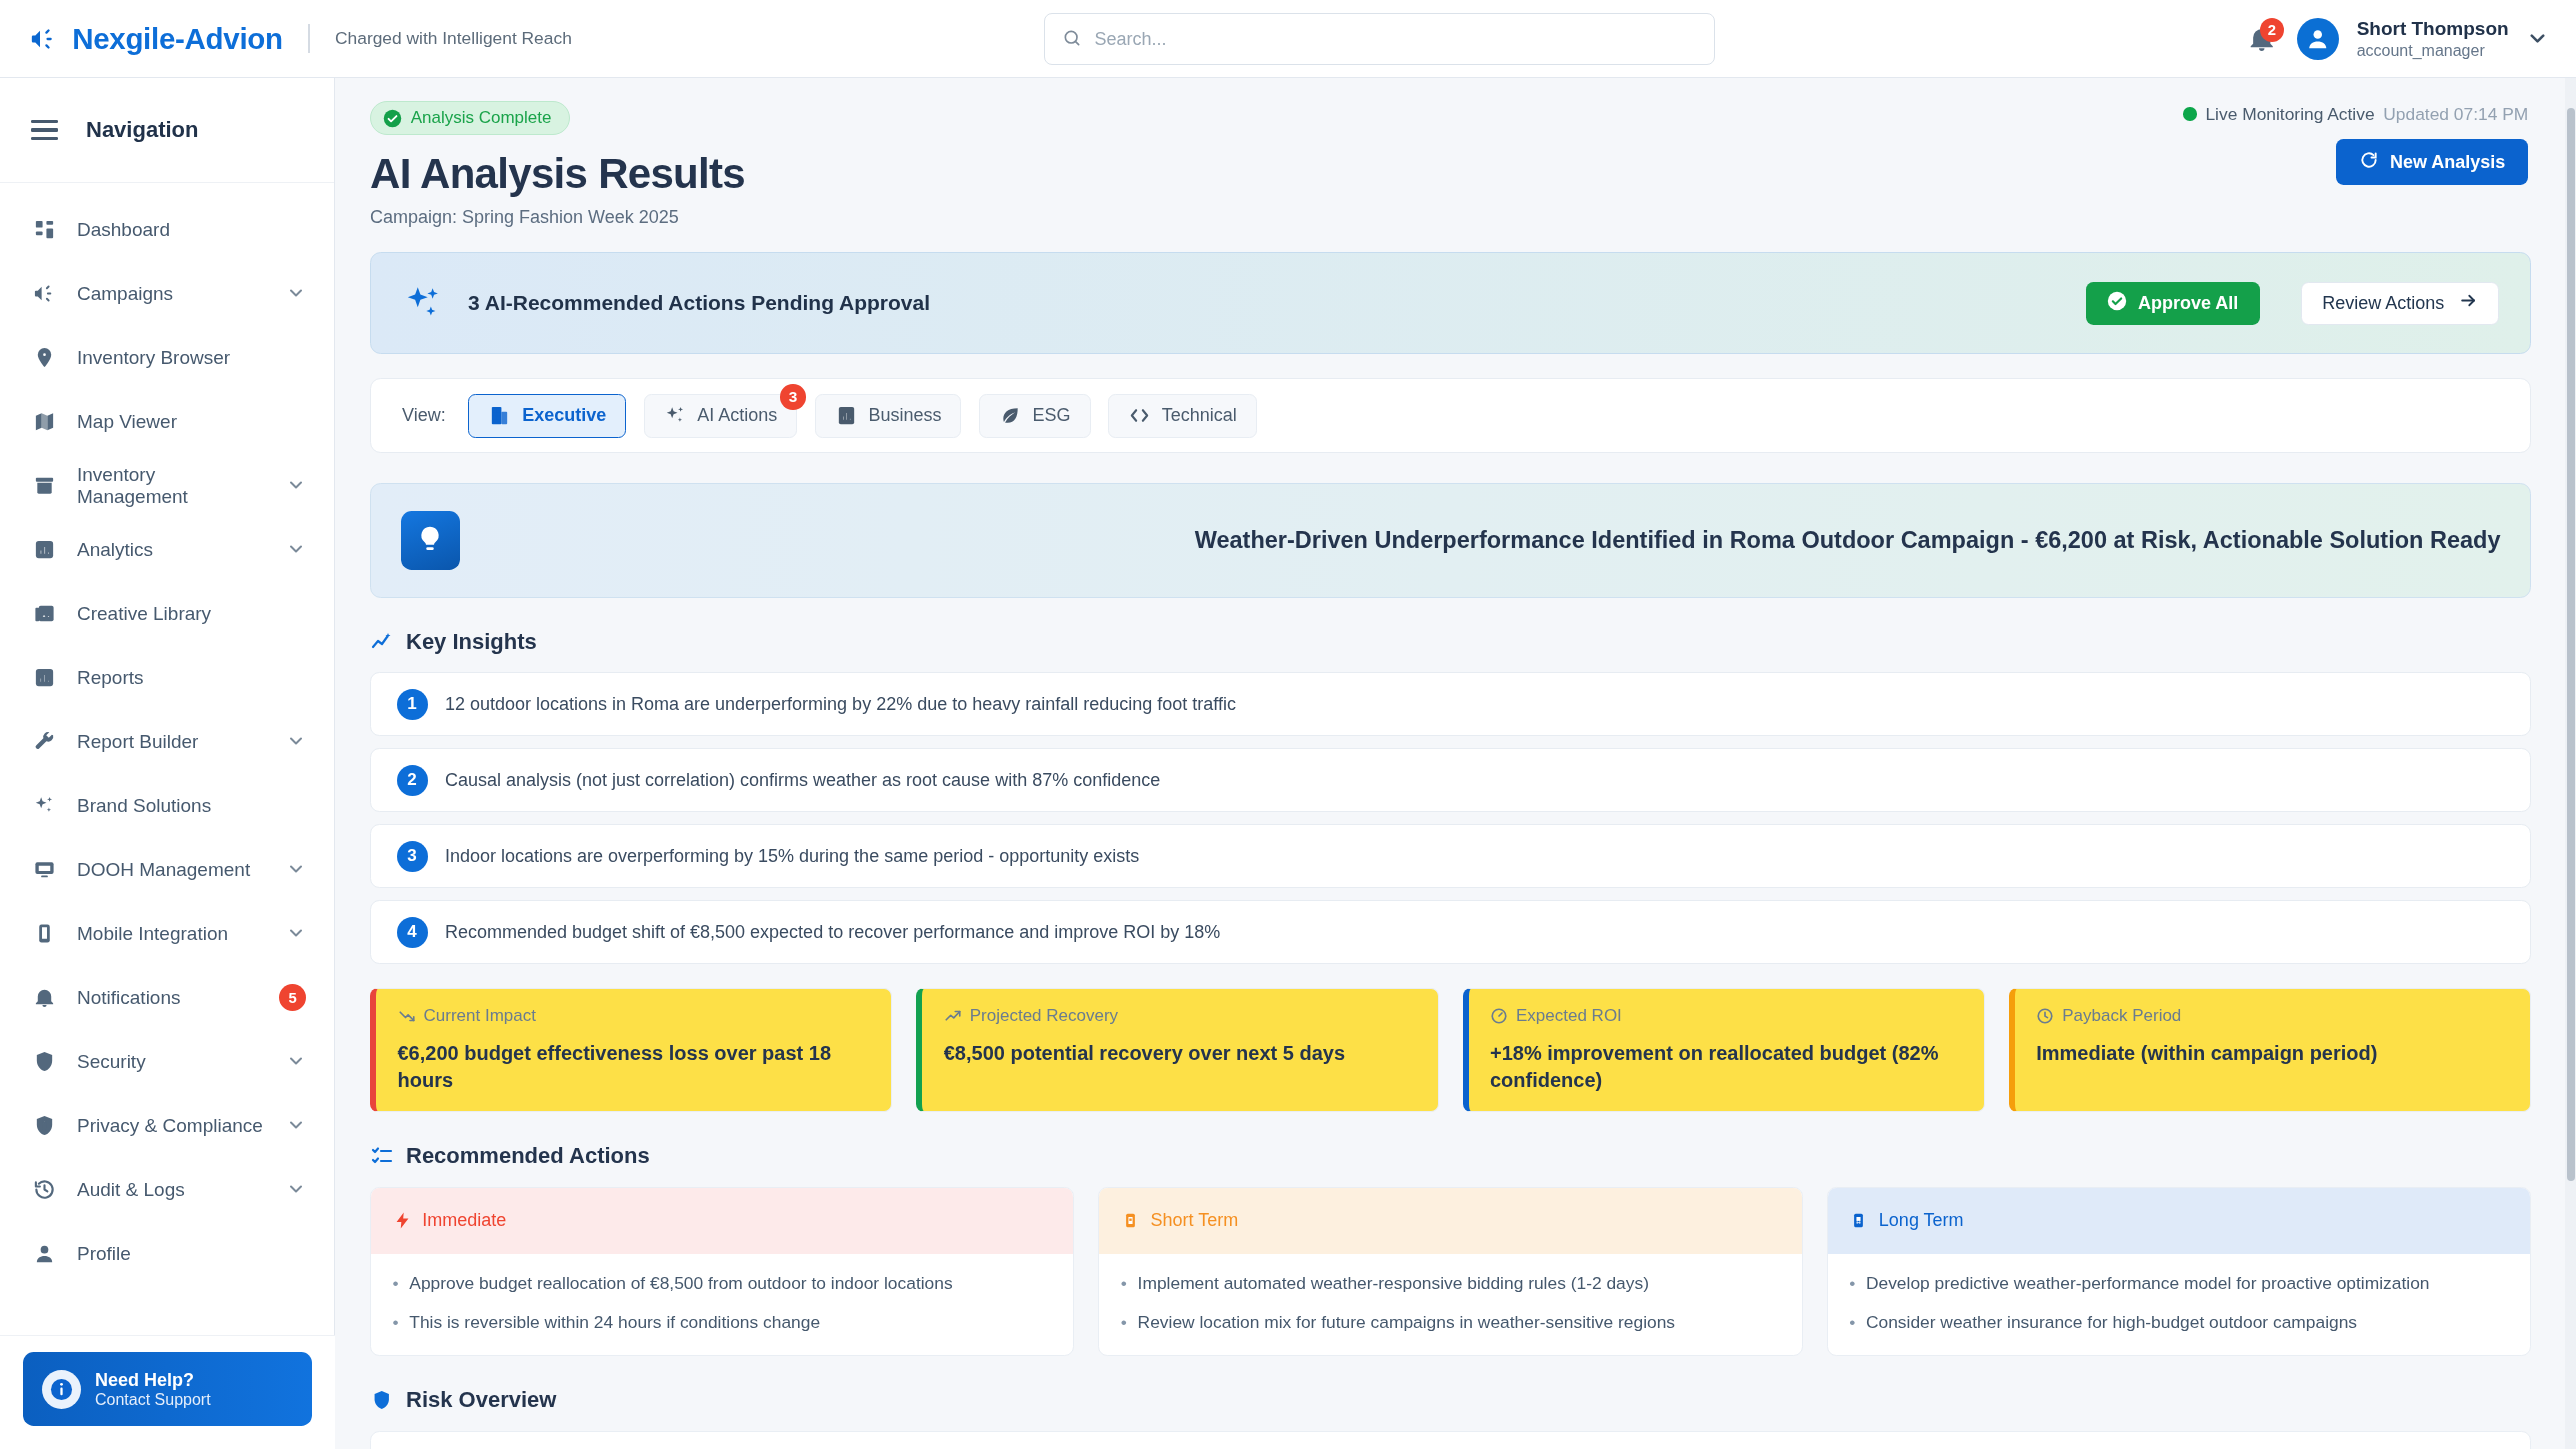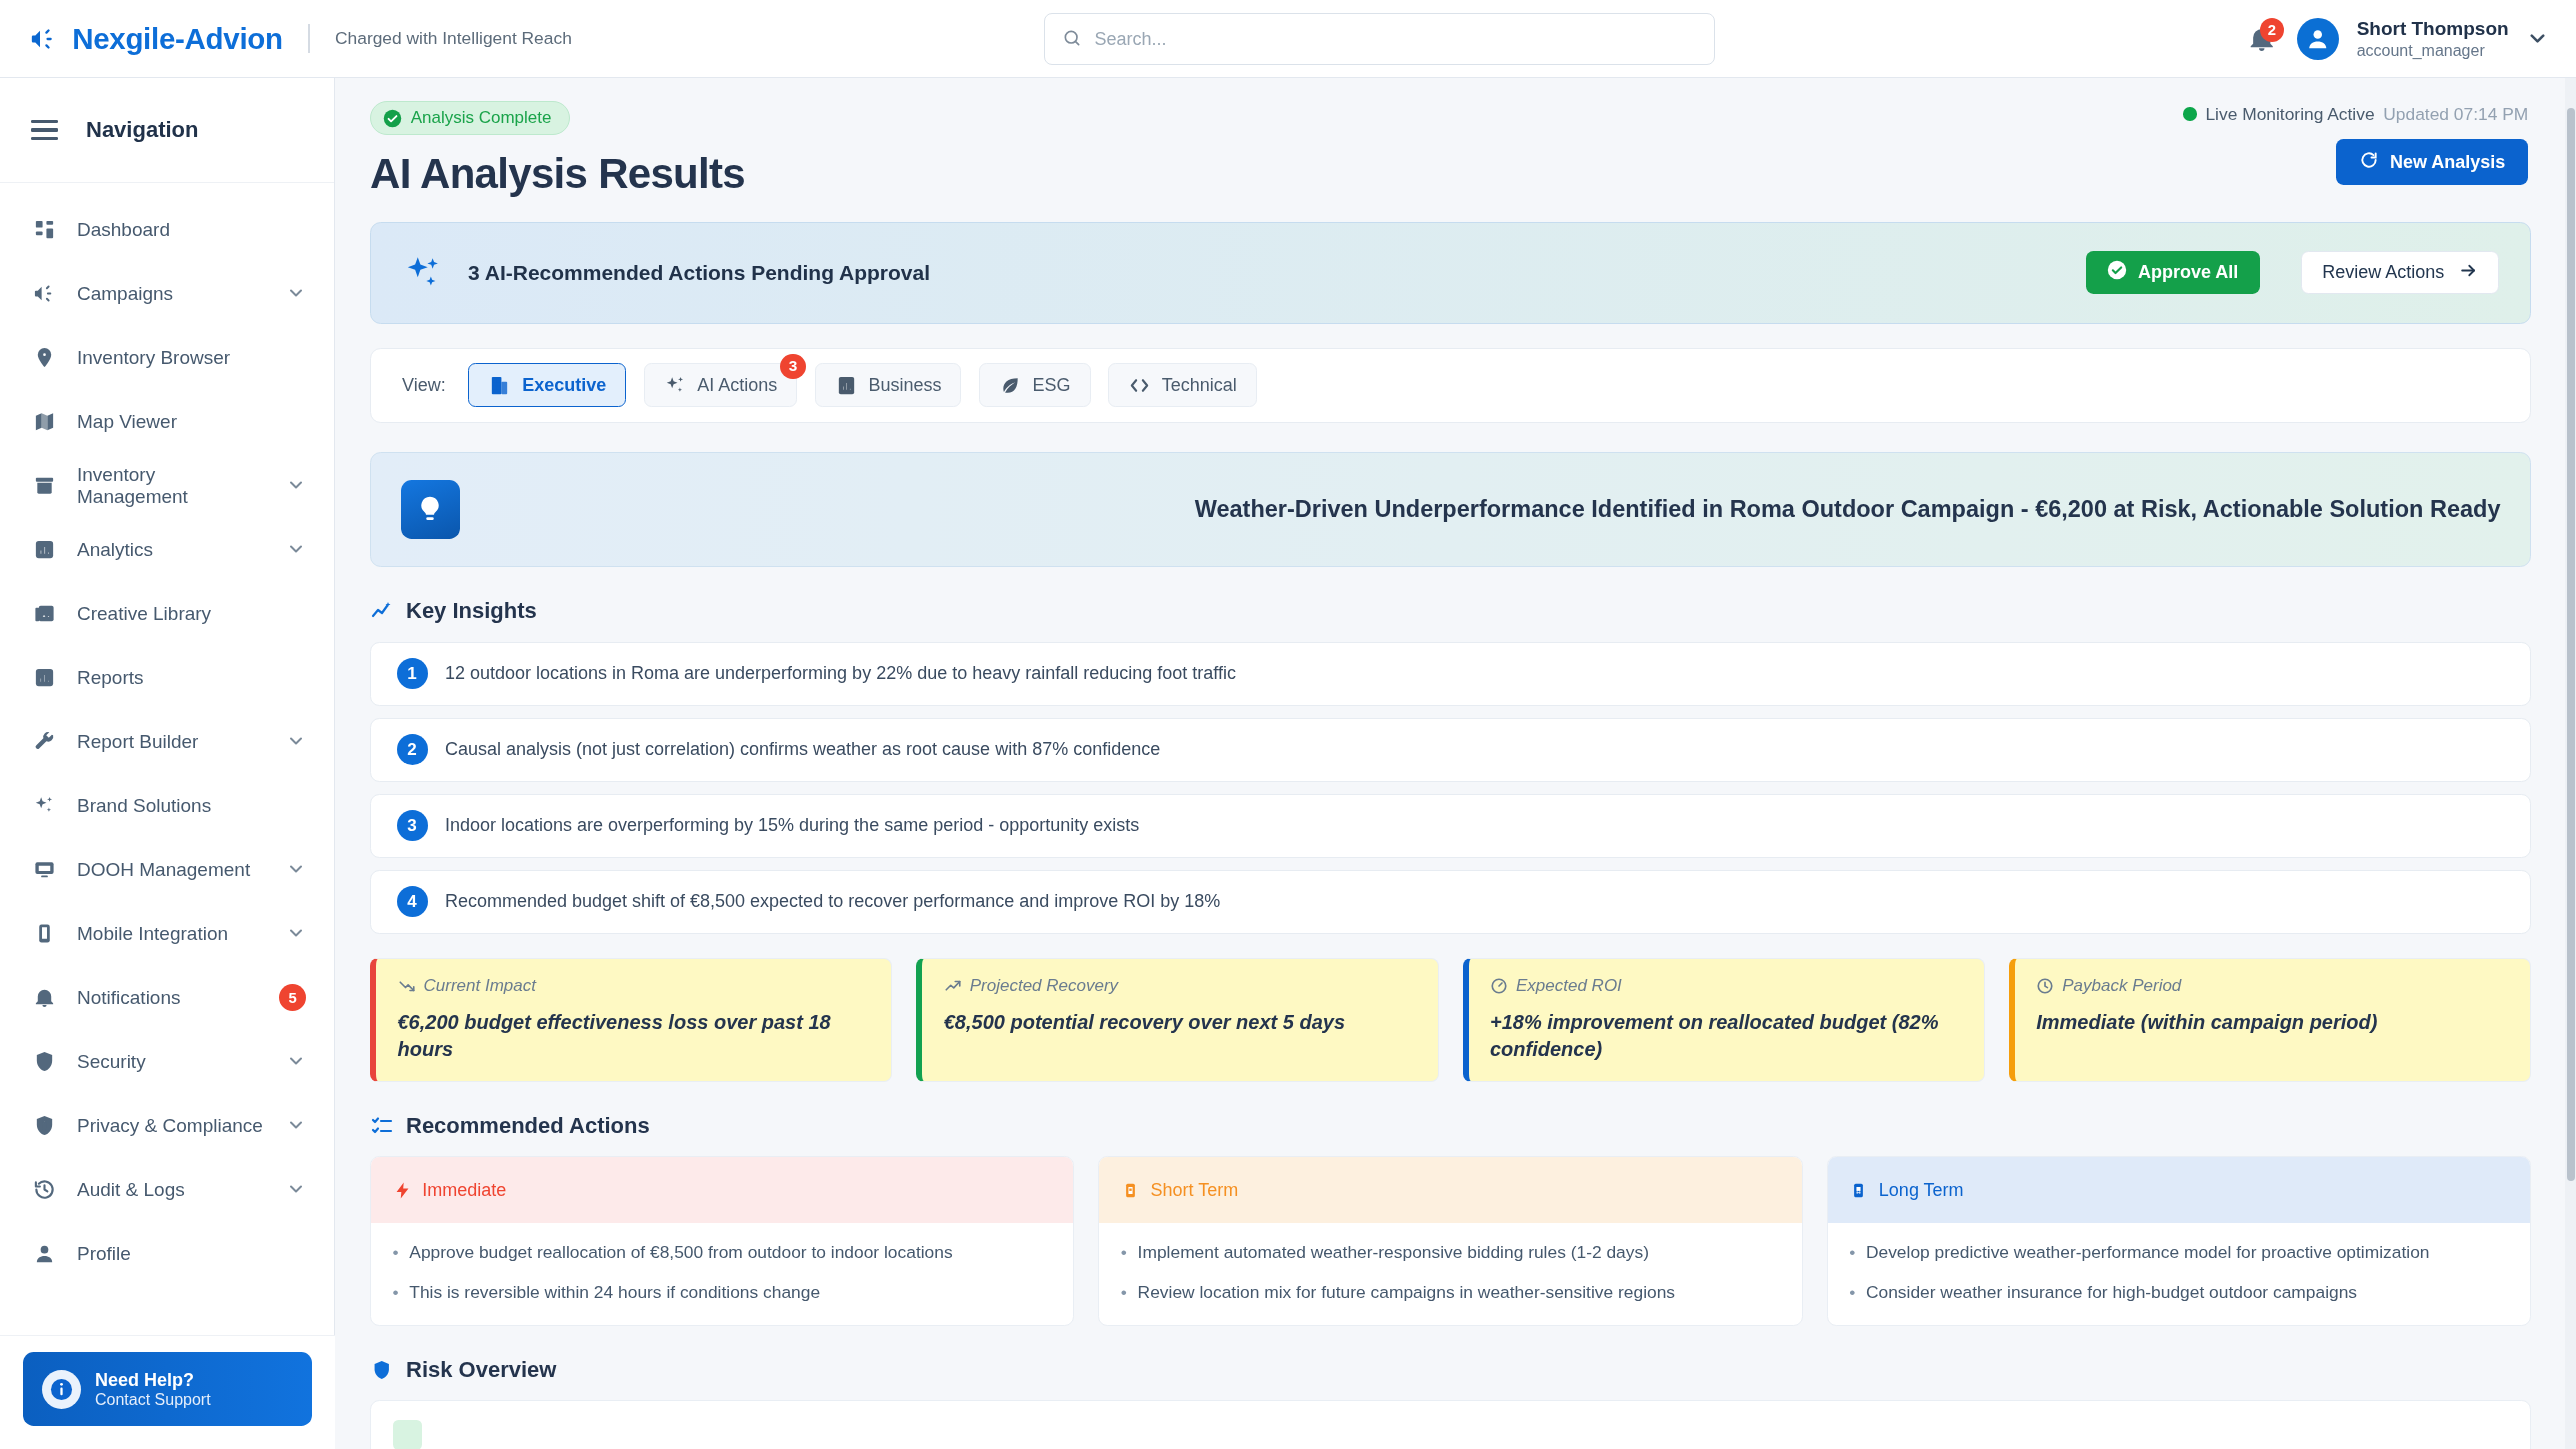--- a/index.html
+++ b/index.html
@@ -173,22 +173,22 @@
   }
   .ins-num {
     width: 31px; height: 31px; border-radius: 50%; background: #0d6ed8; color: #fff;
     font-size: 17px; font-weight: 700; display: flex; align-items: center; justify-content: center; flex:none;
   }
   .ins-txt { font-size: 18px; color: #3a4b60; }
 
   
   .metrics { display: flex; gap: 24px; margin: 24px 8px 0 8px; }
   .metric {
-    flex: 1; background: #fef9c3; border: 0.7px solid #e9eef4; border-radius: 8px;
-    border-left-width: 6px; border-left-style: solid; min-height: 107px; padding: 17.4px 21.5px; font-style: italic;
+    flex: 1; background: #fde047; border: 0.7px solid #e9eef4; border-radius: 8px;
+    border-left-width: 6px; border-left-style: solid; min-height: 107px; padding: 17.4px 21.5px;
   }
   .metric-label { display: flex; align-items: center; gap: 8px; font-size: 17px; color: #6a7c8f; }
   .metric-val { font-size: 20px; font-weight: 700; color: #24344d; margin-top: 13.4px; line-height: 1.35; }
 
   
   .actions { display: flex; gap: 24px; margin: 0 8px; }
   .act-card { flex: 1; background: #fff; border: 0.7px solid #e9eef4; border-radius: 9.4px; overflow: hidden; }
   .act-head { height: 66px; display: flex; align-items: center; gap: 10.7px; padding: 0 21.5px; font-size: 18px; font-weight: 500; }
   .act-body { padding: 16px 21.5px 20px; }
   .act-li { display: flex; gap: 10.7px; font-size: 17.4px; color: #45586d; line-height: 1.5; margin-bottom: 13.4px; }
@@ -488,20 +488,21 @@
 
     <div class="page-head">
       <div class="status-pill">
         <svg width="19" height="19" viewBox="0 0 24 24" fill="#14a04a">
             <circle cx="12" cy="12" r="11"></circle>
             <path d="M7 12.4l3.2 3.2L17 9" stroke="#fff" stroke-width="2.4" fill="none" stroke-linecap="round" stroke-linejoin="round"></path>
           </svg>
         <span class="status-pill-text">Analysis Complete</span>
       </div>
       <div class="page-title">AI Analysis Results</div>
+      <div class="page-sub">Campaign: Spring Fashion Week 2025</div>
 
       <div class="headmeta">
         <div class="live-row">
           <span class="live-dot"></span>
           <span class="live-text">Live Monitoring Active</span>
           <span class="upd-text">Updated 07:14 PM</span>
         </div>
         <button class="btn-newanalysis">
           <span>
             <svg width="20" height="20" viewBox="0 0 24 24" fill="none" stroke="#fff" stroke-width="2.3" stroke-linecap="round">

